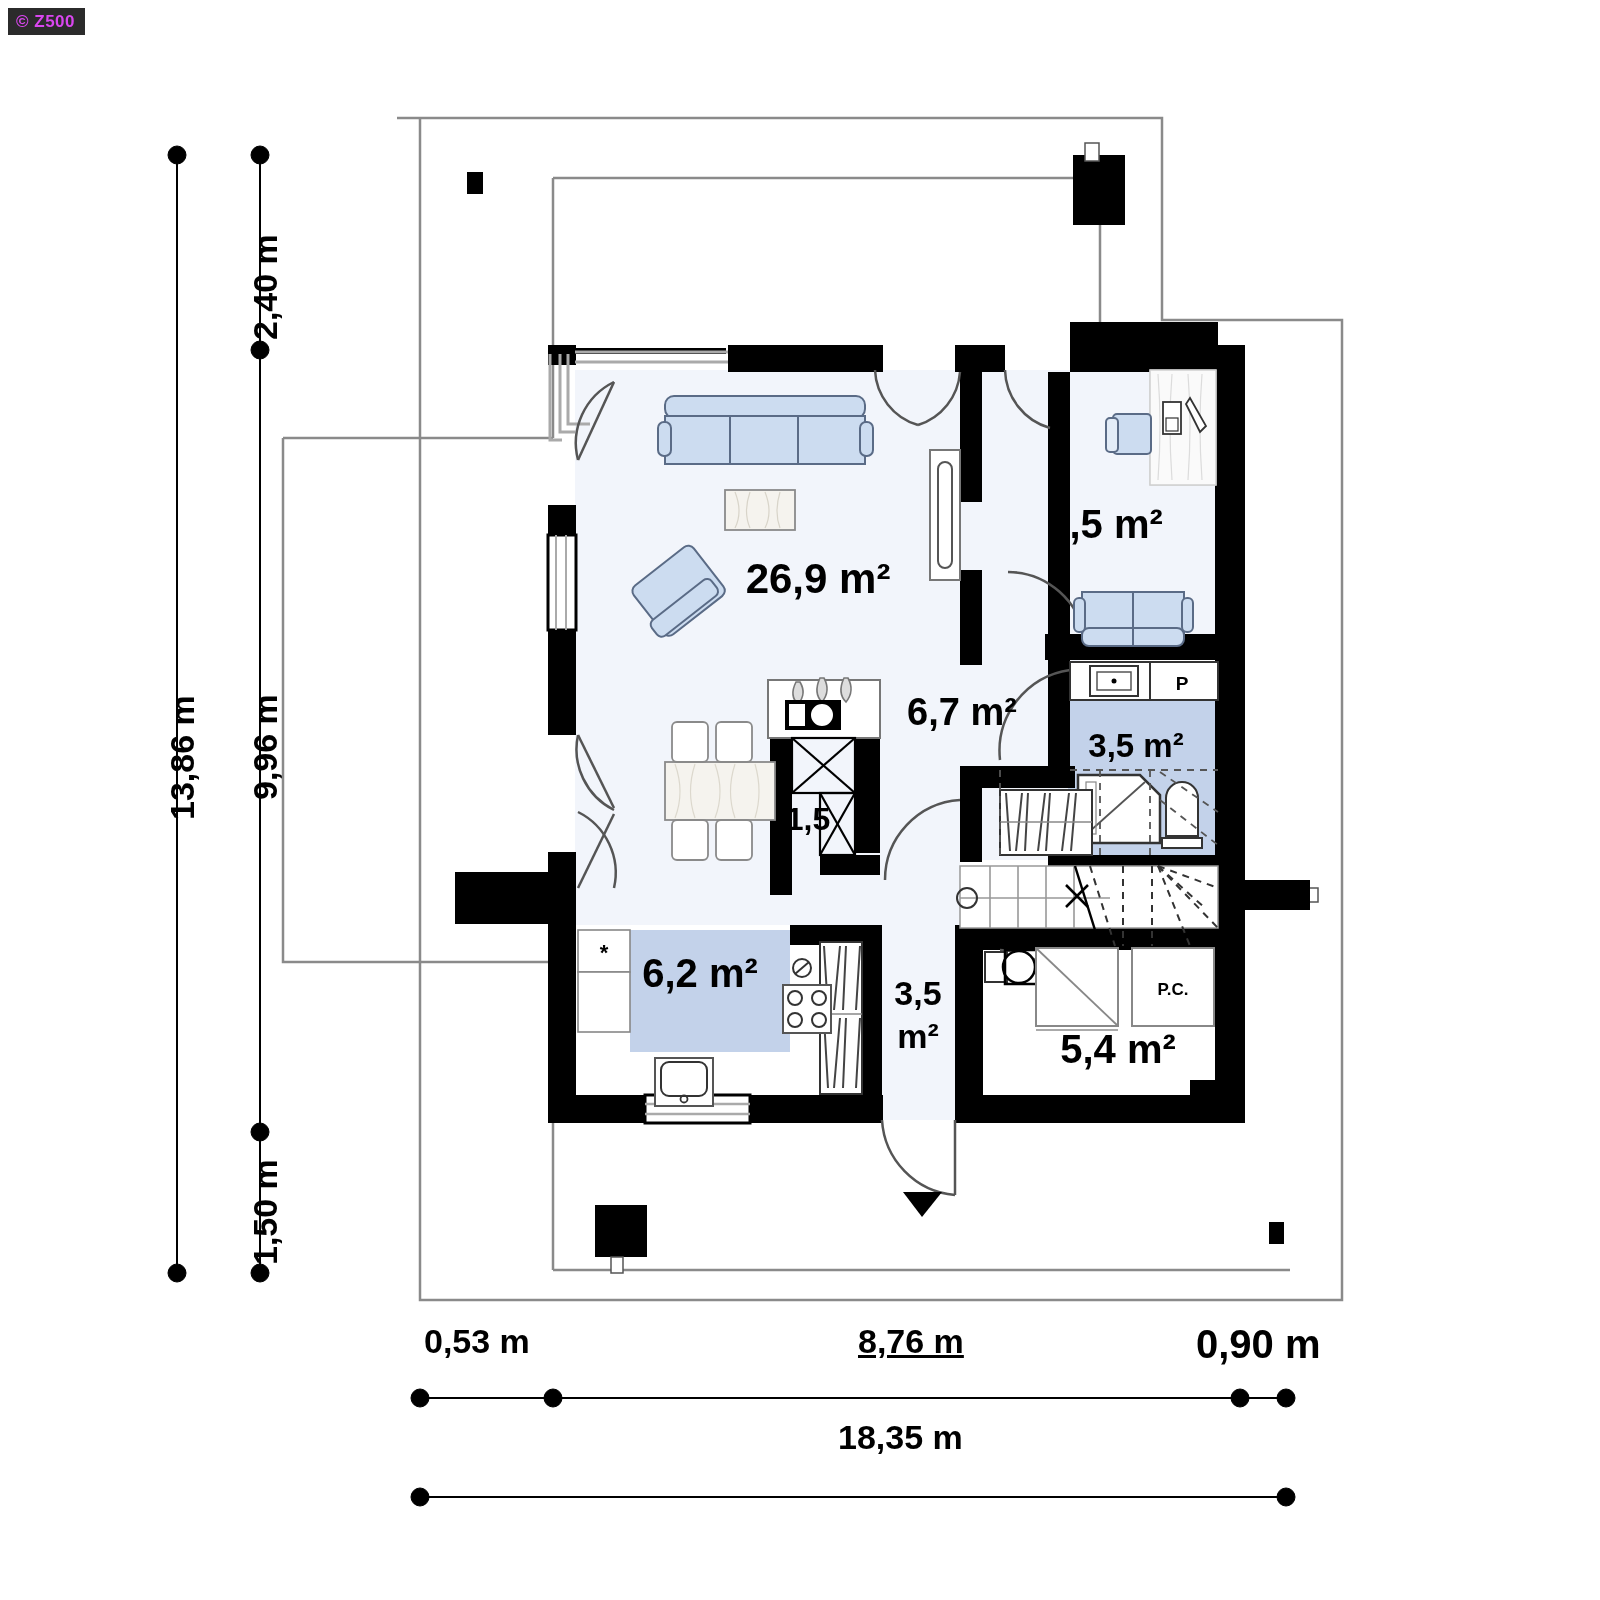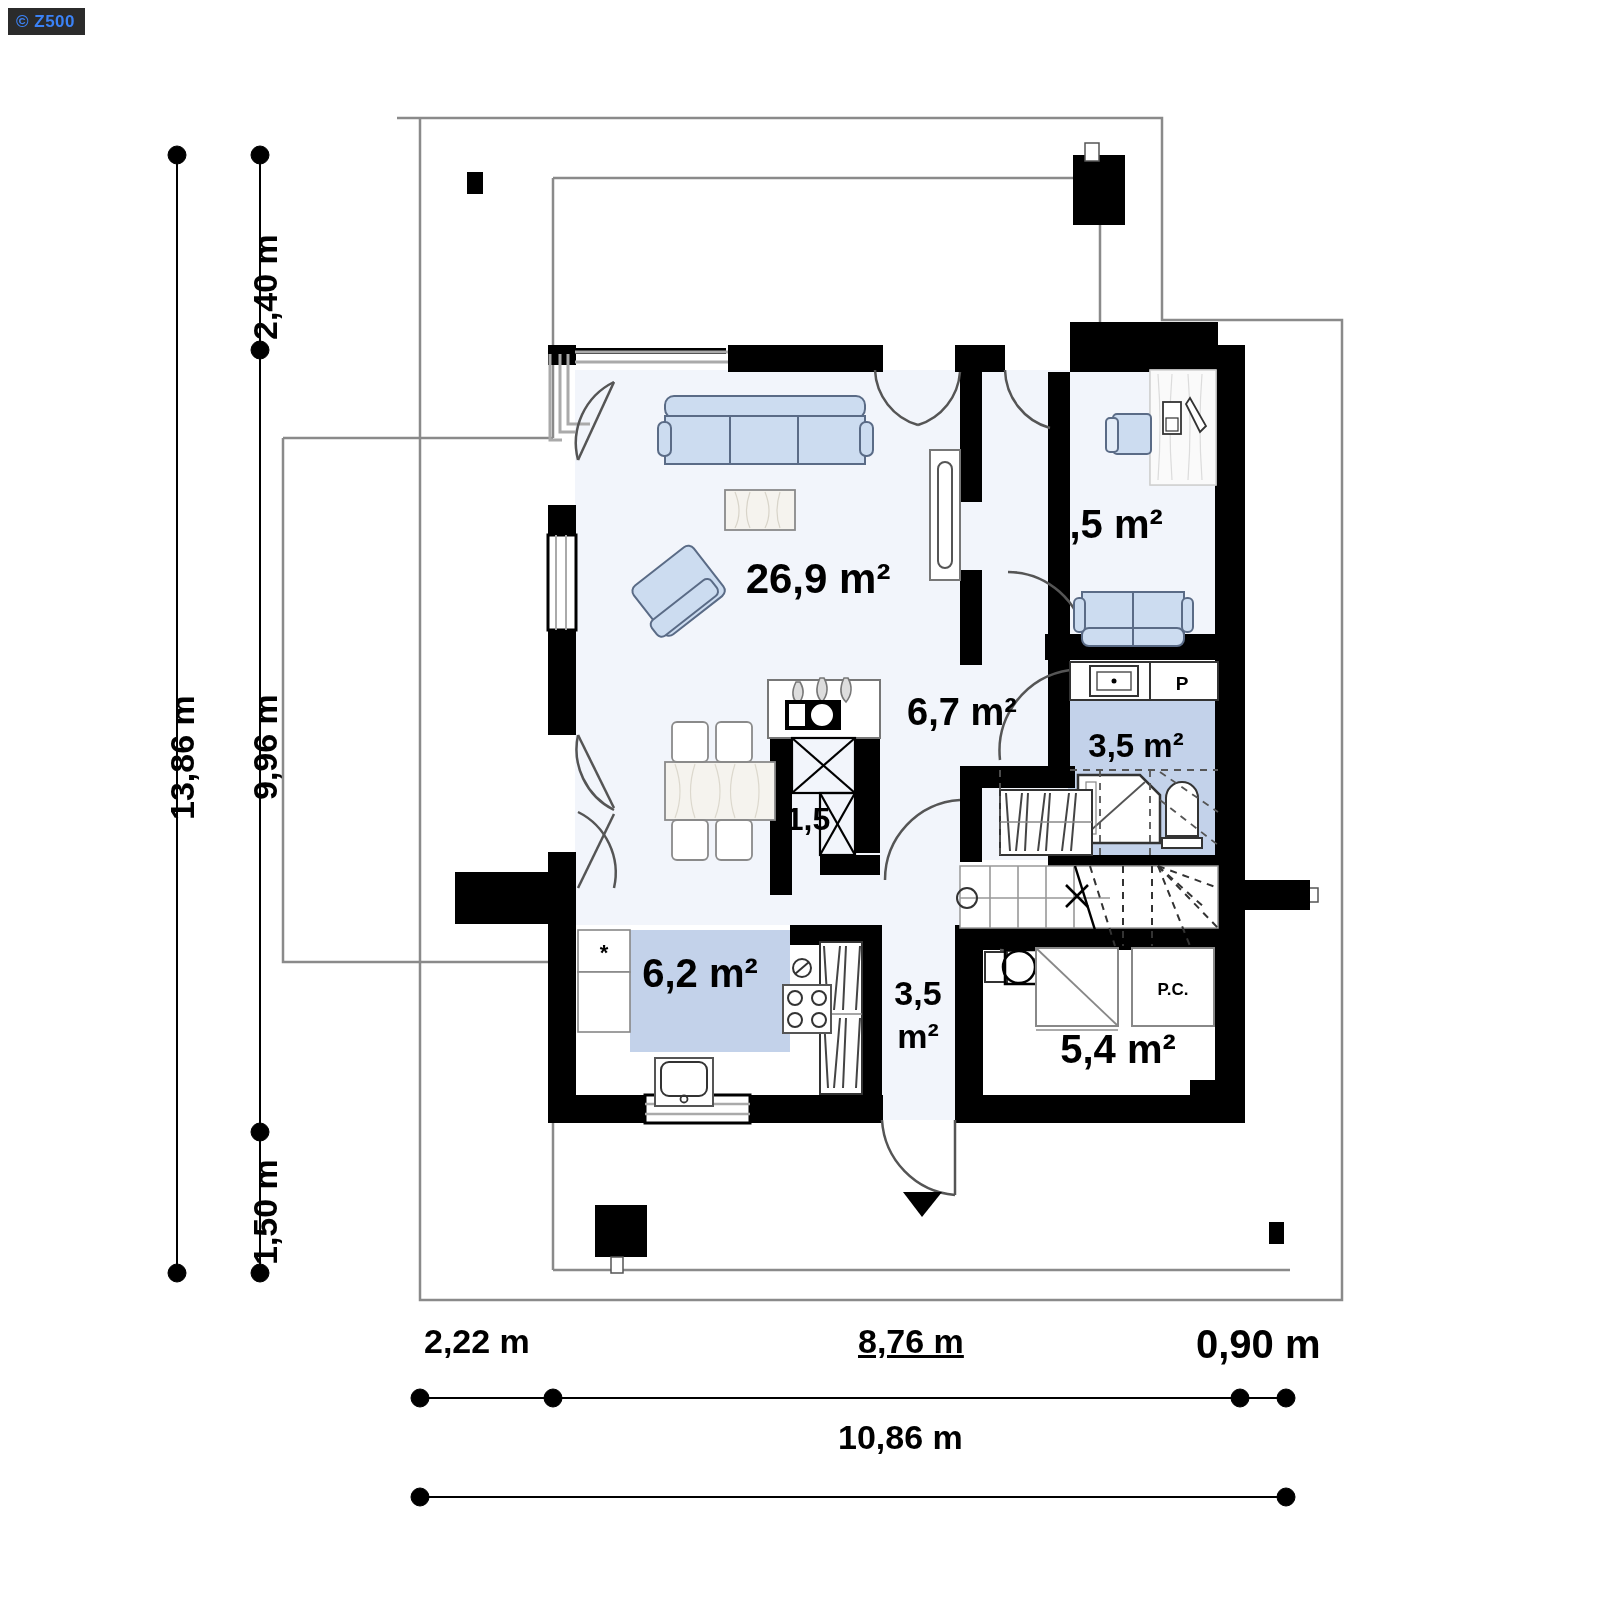--- a/index.html
+++ b/index.html
@@ -1,42 +1,42 @@
 <!DOCTYPE html>
 <html><head>
 <meta charset="utf-8">
 <style>
   html,body{margin:0;padding:0;background:#ffffff;}
   body{width:1600px;height:1600px;font-family:"Liberation Sans",sans-serif;overflow:hidden;}
   #stage{position:relative;width:1600px;height:1600px;}
   svg#plan{position:absolute;left:0;top:0;width:1600px;height:1600px;}
-  .logo{position:absolute;left:8px;top:8px;background:#2b2b2b;color:#3b82f6;
+  .logo{position:absolute;left:8px;top:8px;background:#2b2b2b;color:#d946ef;
         font-family:"Liberation Sans",sans-serif;font-size:17px;font-weight:bold;
         padding:5px 10px 5px 8px;letter-spacing:0.5px;line-height:1;}
   .dimlabel{position:absolute;font-family:"Liberation Sans",sans-serif;
         font-weight:bold;color:#000;white-space:nowrap;}
   .vert{transform:rotate(-90deg);transform-origin:left top;}
   .area{font-family:"Liberation Sans",sans-serif;font-weight:bold;fill:#000;}
 </style>
 </head>
 <body>
 
 <div id="stage">
 
   <div class="logo">© Z500</div>
 
   <div class="dimlabel vert" style="left:163px;top:820px;font-size:34px;">13,86 m</div>
   <div class="dimlabel vert" style="left:246px;top:800px;font-size:34px;">9,96 m</div>
   <div class="dimlabel vert" style="left:246px;top:340px;font-size:34px;">2,40 m</div>
   <div class="dimlabel vert" style="left:246px;top:1265px;font-size:34px;">1,50 m</div>
 
-  <div class="dimlabel" style="left:424px;top:1322px;font-size:34px;">2,22 m</div>
+  <div class="dimlabel" style="left:424px;top:1322px;font-size:34px;">0,53 m</div>
   <div class="dimlabel" style="left:858px;top:1322px;font-size:34px;text-decoration:underline;">8,76 m</div>
   <div class="dimlabel" style="left:1196px;top:1322px;font-size:40px;">0,90 m</div>
-  <div class="dimlabel" style="left:838px;top:1418px;font-size:34px;">10,86 m</div>
+  <div class="dimlabel" style="left:838px;top:1418px;font-size:34px;">18,35 m</div>
 
   <svg id="plan" viewBox="0 0 1600 1600">
 
     <g stroke="#000" fill="#000">
 
       <line x1="177" y1="155" x2="177" y2="1273" stroke-width="2"></line>
       <circle cx="177" cy="155" r="9"></circle>
         <circle cx="177" cy="1273" r="9"></circle>
 
       <line x1="260" y1="155" x2="260" y2="1273" stroke-width="2"></line>

